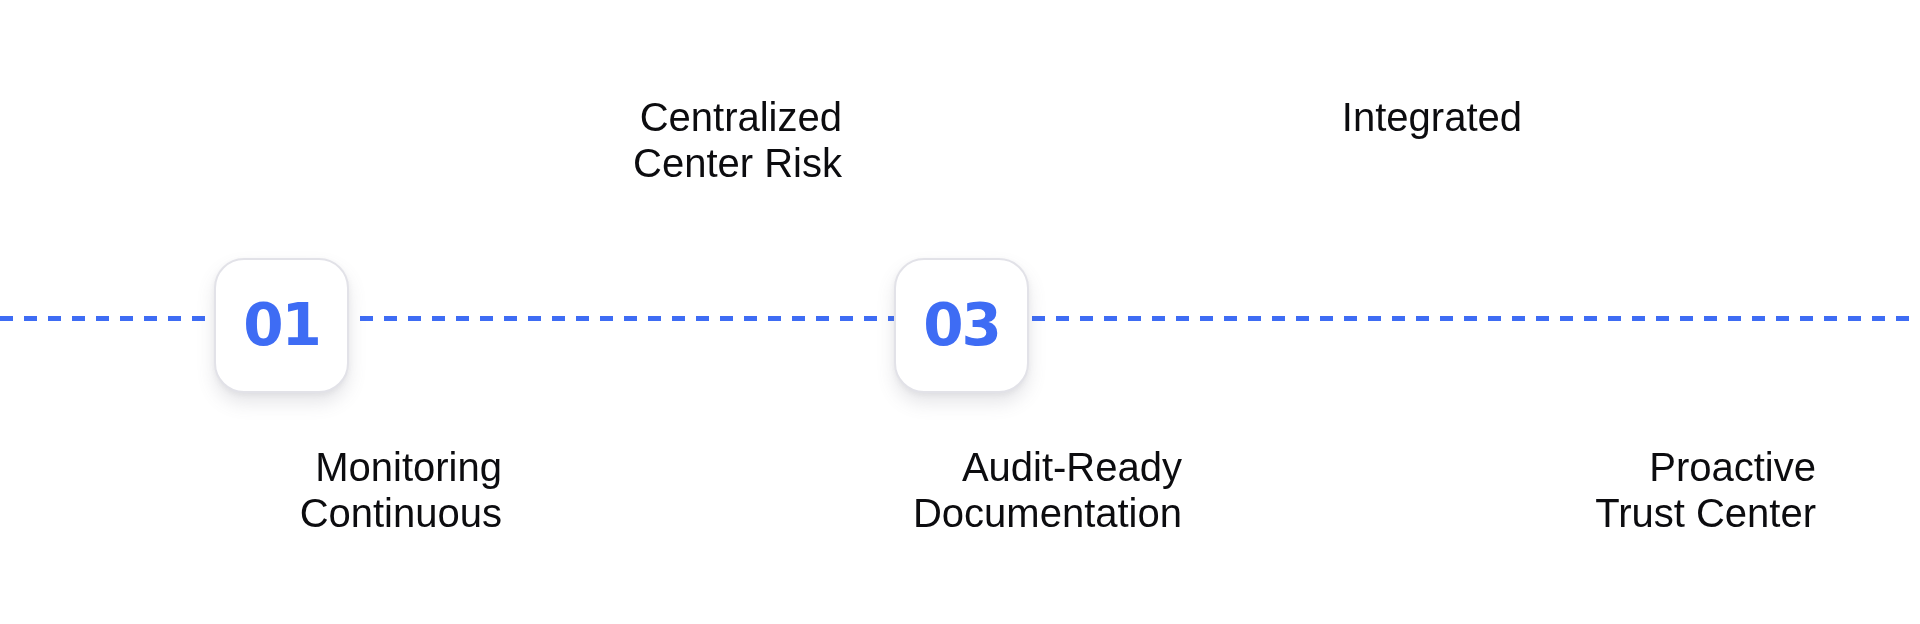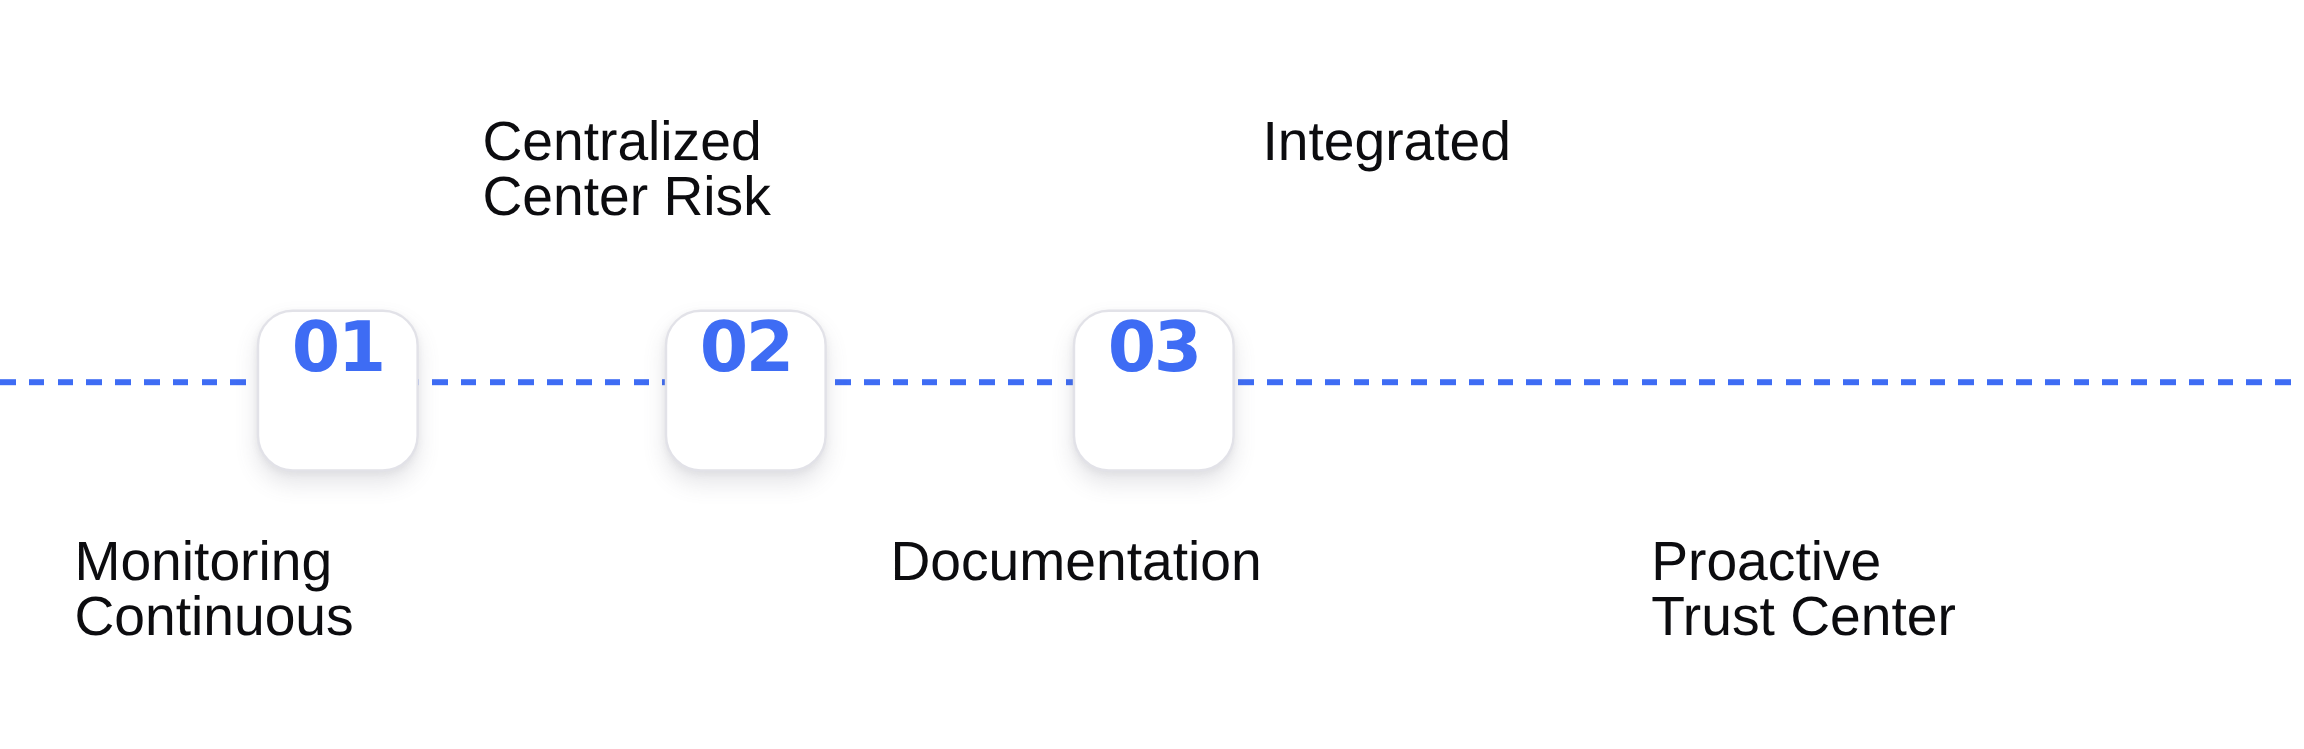--- a/index.html
+++ b/index.html
@@ -27,74 +27,72 @@
     z-index:1;
   }
   .step-box{
     position:absolute;
     top:258px;
     width:135px;height:135px;
     background:var(--box-background);
     border:2.5px solid var(--box-border);
     border-radius:30px;
     box-shadow:0 10px 18px rgba(100,100,120,0.16), 0 2px 5px rgba(100,100,120,0.08);
-    display:flex;justify-content:center;
+    display:flex;align-items:center;justify-content:center;
     z-index:2;
   }
   .step-num{
     font-family:"DejaVu Sans", sans-serif;
     font-weight:800;
     font-size:58px;
     letter-spacing:-2px;
     color:var(--accent);
     line-height:1;
     padding-bottom:2px;
   }
   .step-label{
     position:absolute;
     width:440px;
-    text-align:left;
-    font-size:46px;
+    text-align:right;
+    font-size:40px;
     font-weight:500;
     line-height:46px;
     color:var(--label-text);
     z-index:2;
   }
   .label-above{top:94px;}
   .label-below{top:444px;}
   .x0{left:214px;} .x1{left:554px;} .x2{left:894px;} .x3{left:1234px;} .x4{left:1574px;}
-  .lx0{left:62px;} .lx1{left:402px;} .lx2{left:742px;} .lx3{left:1052px;} .lx4{left:1376px;}
+  .lx0{left:62px;} .lx1{left:402px;} .lx2{left:742px;} .lx3{left:1082px;} .lx4{left:1376px;}
 </style>
 </head>
 <body>
 
 <div class="canvas">
 
   <div class="dash-line"></div>
 
   <div class="step-box x0">
     <span class="step-num">01</span>
   </div>
   <div class="step-label label-below lx0">
     <div>Monitoring</div>
     <div>Continuous</div>
   </div>
 
-  <div class="step-box x1">
-    <span class="step-num">02</span>
-  </div>
   <div class="step-label label-above lx1">
     <div>Centralized</div>
     <div>Center Risk</div>
   </div>
 
   <div class="step-box x2">
     <span class="step-num">03</span>
   </div>
   <div class="step-label label-below lx2">
+    <div>Audit-Ready</div>
     <div>Documentation</div>
   </div>
 
   <div class="step-label label-above lx3">
     <div>Integrated</div>
   </div>
 
   <div class="step-label label-below lx4">
     <div>Proactive</div>
     <div>Trust Center</div>

